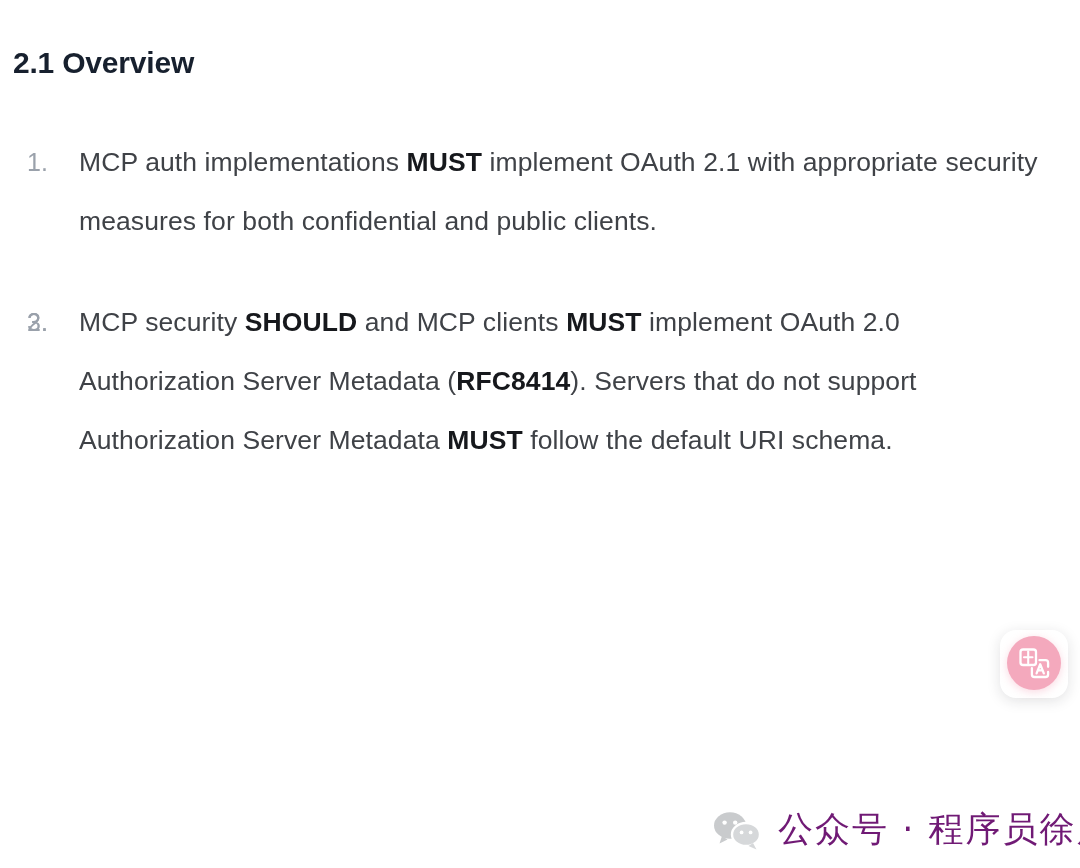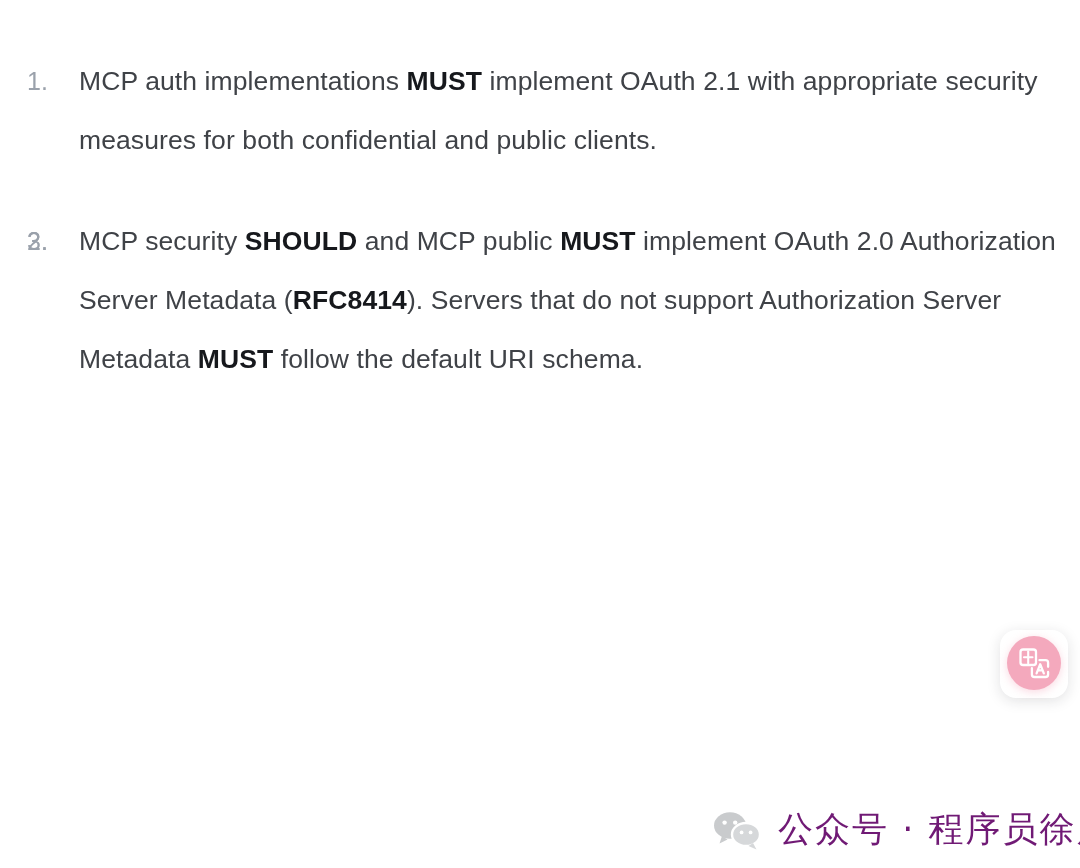--- a/index.html
+++ b/index.html
@@ -135,35 +135,36 @@
     font-family: "DejaVu Sans", "Liberation Sans", sans-serif;
     white-space: nowrap;
   }
 </style>
 </head>
 <body style="background: rgb(255, 255, 255);">
 
 <div class="page">
 
 
+  <h2 class="h2">2.1 Overview</h2>
 
   <ol class="olist">
 
     <li class="olist-item">
       <span class="marker">1.</span>
       <span class="item-text"><span>MCP auth implementations </span><b>MUST</b><span> implement OAuth 2.1 with appropriate security measures for both confidential and public clients.</span></span>
     </li>
 
     <li class="olist-item">
       <span class="marker">2.</span>
     </li>
 
     <li class="olist-item">
       <span class="marker">3.</span>
-      <span class="item-text"><span>MCP security </span><b>SHOULD</b><span> and MCP public </span><b>MUST</b><span> implement OAuth 2.0 Authorization Server Metadata (</span><b>RFC8414</b><span>). Servers that do not support Authorization Server Metadata </span><b>MUST</b><span> follow the default URI schema.</span></span>
+      <span class="item-text"><span>MCP security </span><b>SHOULD</b><span> and MCP clients </span><b>MUST</b><span> implement OAuth 2.0 Authorization Server Metadata (</span><b>RFC8414</b><span>). Servers that do not support Authorization Server Metadata </span><b>MUST</b><span> follow the default URI schema.</span></span>
     </li>
 
   </ol>
 
   <div class="translate-panel"></div>
 
   <button class="translate-btn" style="background: rgb(244, 169, 189);">
     <svg width="34" height="34" viewBox="0 0 34 34" aria-hidden="true">
 
       <rect x="3.5" y="3.5" width="15.5" height="15.5" rx="2.6" fill="none" stroke="#ffffff" stroke-width="2.3"></rect>

